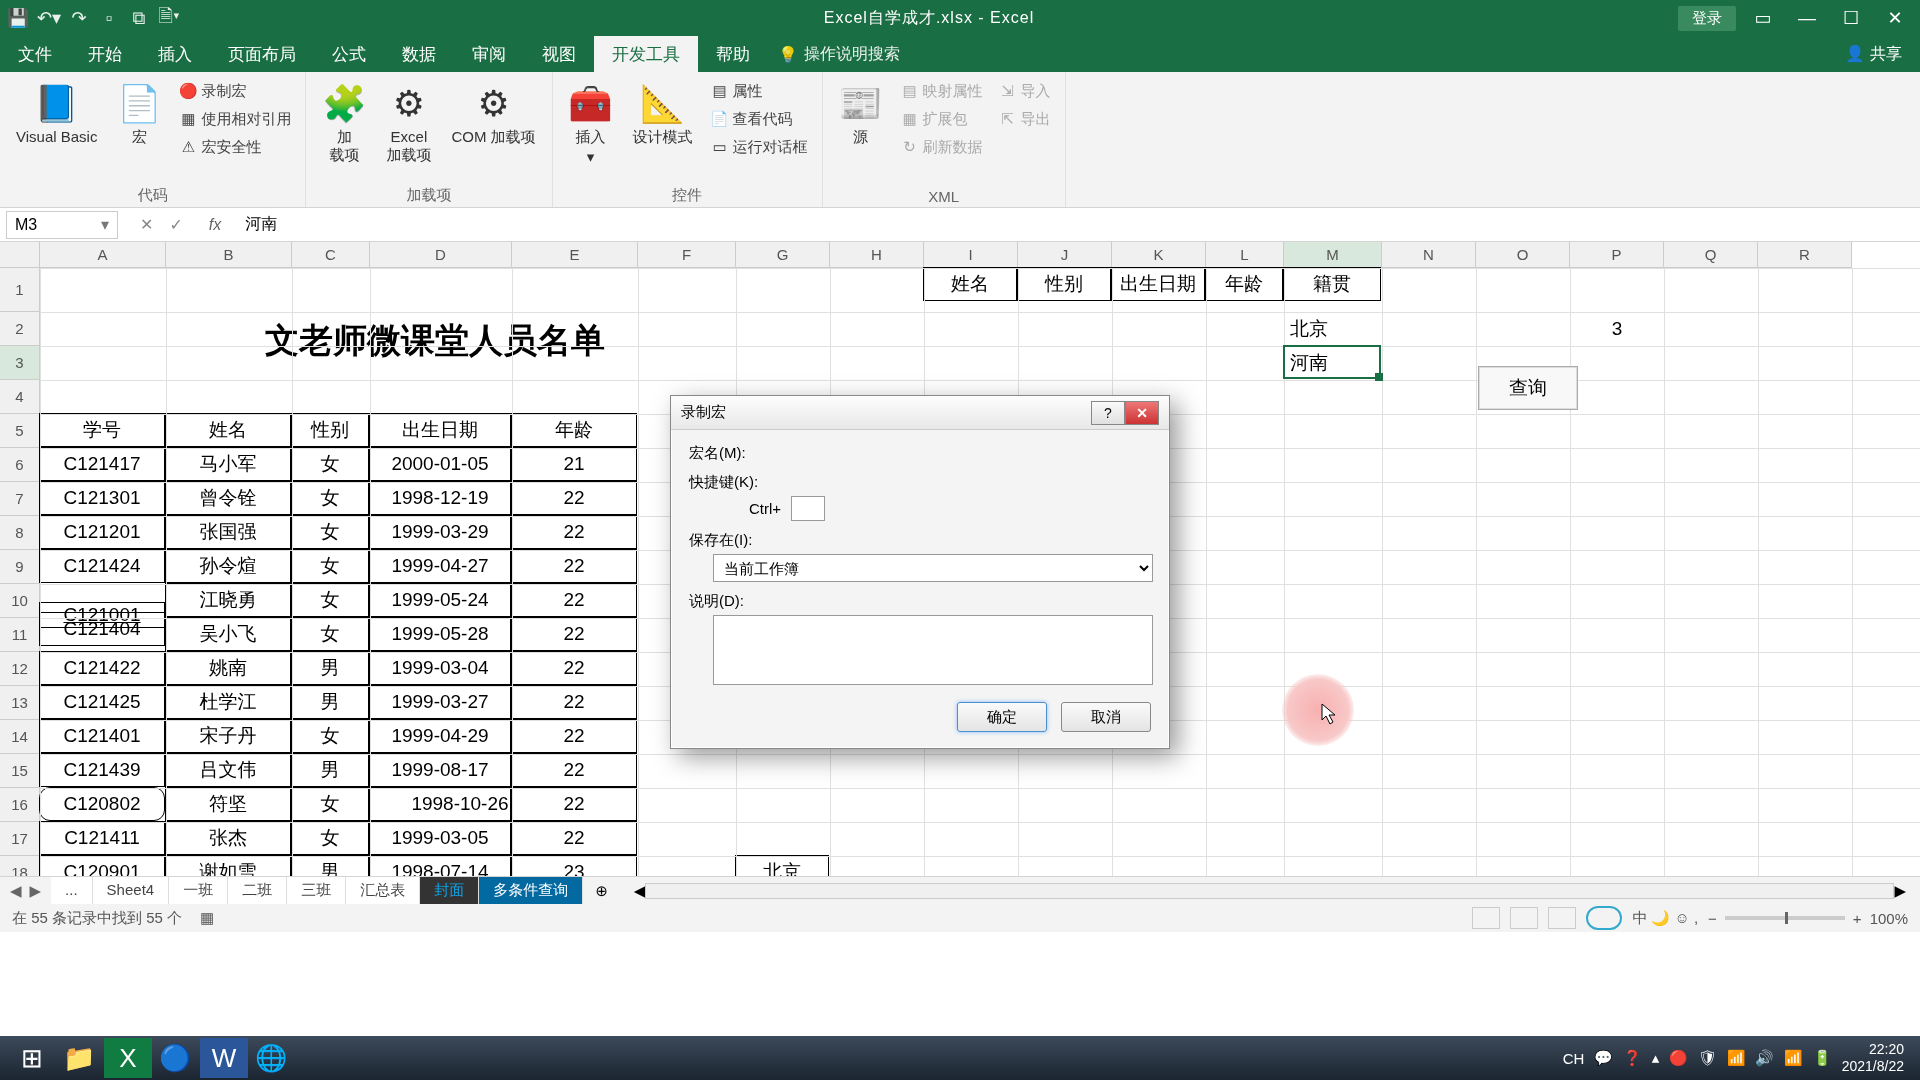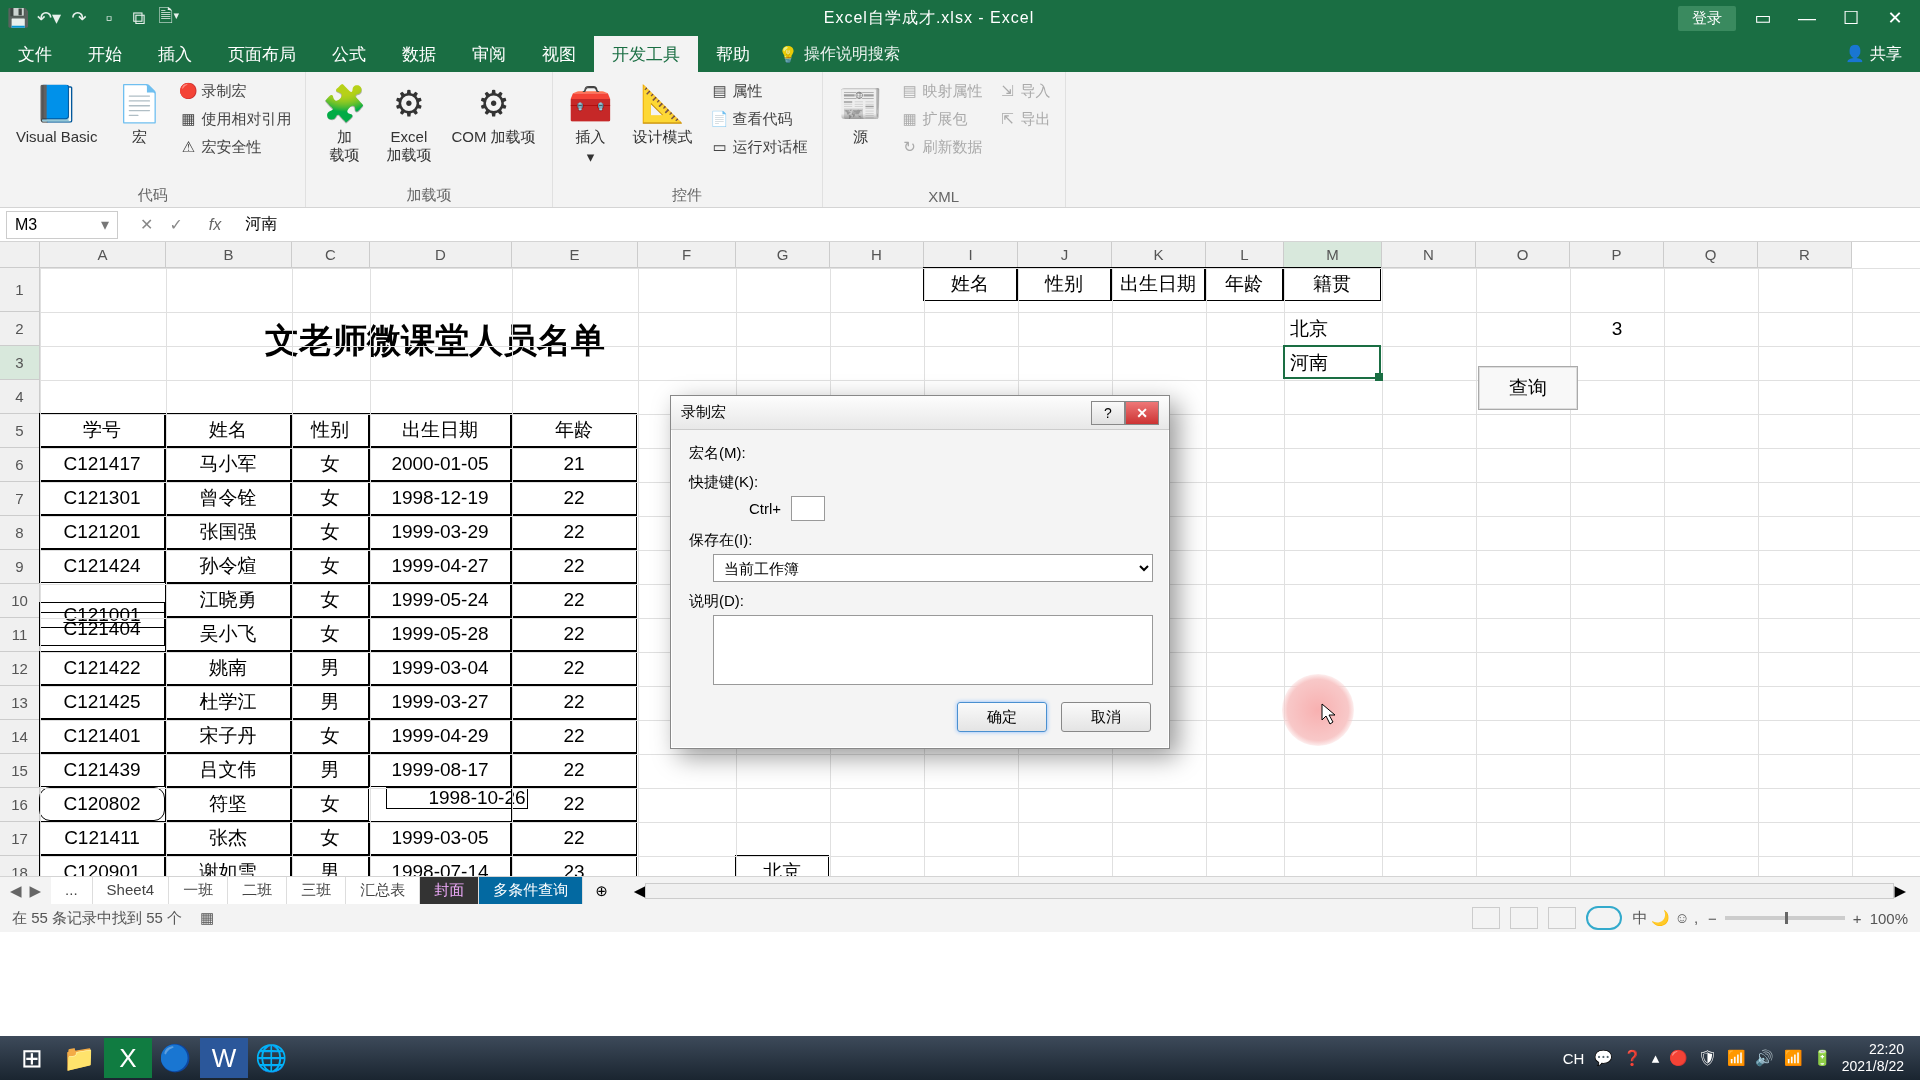--- a/index.html
+++ b/index.html
@@ -64,21 +64,21 @@
 .clickspot { position:absolute; width:72px; height:72px; border-radius:50%; background:radial-gradient(circle,#f8b0b0 0%,#f8c8c8 60%,transparent 75%); }
 
 
 .qbtn { position:absolute; border:1px solid #aaa; background:#f8f8f8; box-shadow:0 0 0 1px #ddd inset; display:flex; align-items:center; justify-content:center; font-size:19px; }
 
 
 .sheettabs { height:28px; background:#f3f3f3; border-top:1px solid #d4d4d4; display:flex; align-items:center; font-size:15px; }
 .sheettabs .nav { display:flex; gap:8px; padding:0 10px; color:#666; }
 .sheettabs .st { padding:4px 14px; border-right:1px solid #ddd; background:#fff; color:#444; }
 .sheettabs .st.active { background:#0369a1; color:#fff; }
-.sheettabs .st.dark { background:#333; color:#f0abfc; }
+.sheettabs .st.dark { background:#333; color:#0ea5e9; }
 .sheettabs .scroll { flex:1; display:flex; align-items:center; padding:0 14px; }
 .sheettabs .scrolltrack { flex:1; height:16px; border:1px solid #ccc; background:#f0f0f0; position:relative; }
 
 
 .status { height:28px; background:#f3f3f3; display:flex; align-items:center; padding:0 12px; font-size:15px; color:#555; gap:18px; }
 .status .right { margin-left:auto; display:flex; gap:10px; align-items:center; }
 .status .viewbtn { width:28px; height:22px; border:1px solid #ccc; }
 .status .zoom { display:flex; align-items:center; gap:8px; }
 .status .zoombar { width:120px; height:4px; background:#ccc; position:relative; }
 .status .zoombar::after { content:""; position:absolute; left:50%; top:-4px; width:3px; height:12px; background:#666; }
@@ -375,21 +375,21 @@
       <div class="cell b" style="left: 330px; top: 452px; width: 142px; height: 34px;">1999-04-29</div>
       <div class="cell b" style="left: 472px; top: 452px; width: 126px; height: 34px;">22</div>
       <div class="cell b" style="left: 0px; top: 486px; width: 126px; height: 34px;">C121439</div>
       <div class="cell b" style="left: 126px; top: 486px; width: 126px; height: 34px;">吕文伟</div>
       <div class="cell b" style="left: 252px; top: 486px; width: 78px; height: 34px;">男</div>
       <div class="cell b" style="left: 330px; top: 486px; width: 142px; height: 34px;">1999-08-17</div>
       <div class="cell b" style="left: 472px; top: 486px; width: 126px; height: 34px;">22</div>
       <div class="cell b" style="left: 0px; top: 520px; width: 126px; height: 34px; border-radius: 11px;">C120802</div>
       <div class="cell b" style="left: 126px; top: 520px; width: 126px; height: 34px;">符坚</div>
       <div class="cell b" style="left: 252px; top: 520px; width: 78px; height: 34px;">女</div>
-      <div class="cell b" style="left: 347px; top: 520px; width: 142px; height: 22px; padding-left: 40px;">1998-10-26</div>
+      <div class="cell b" style="left: 330px; top: 520px; width: 142px; height: 34px; padding-left: 40px;">1998-10-26</div>
       <div class="cell b" style="left: 472px; top: 520px; width: 126px; height: 34px;">22</div>
       <div class="cell b" style="left: 0px; top: 554px; width: 126px; height: 34px;">C121411</div>
       <div class="cell b" style="left: 126px; top: 554px; width: 126px; height: 34px;">张杰</div>
       <div class="cell b" style="left: 252px; top: 554px; width: 78px; height: 34px;">女</div>
       <div class="cell b" style="left: 330px; top: 554px; width: 142px; height: 34px;">1999-03-05</div>
       <div class="cell b" style="left: 472px; top: 554px; width: 126px; height: 34px;">22</div>
       <div class="cell b" style="left: 0px; top: 588px; width: 126px; height: 34px;">C120901</div>
       <div class="cell b" style="left: 126px; top: 588px; width: 126px; height: 34px;">谢如雪</div>
       <div class="cell b" style="left: 252px; top: 588px; width: 78px; height: 34px;">男</div>
       <div class="cell b" style="left: 330px; top: 588px; width: 142px; height: 34px;">1998-07-14</div>

